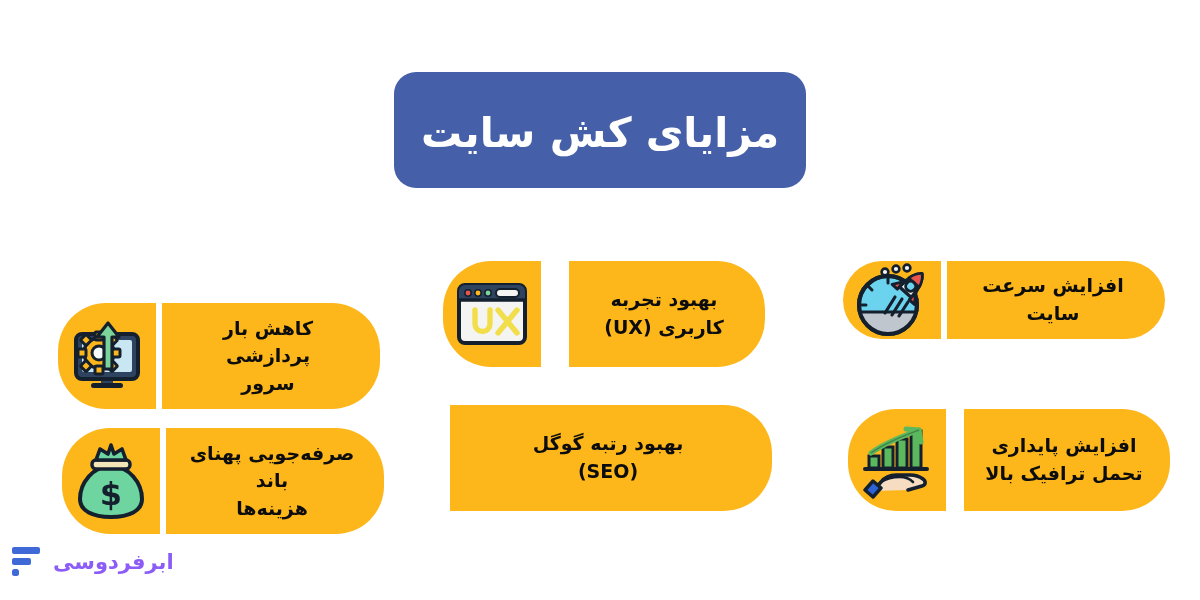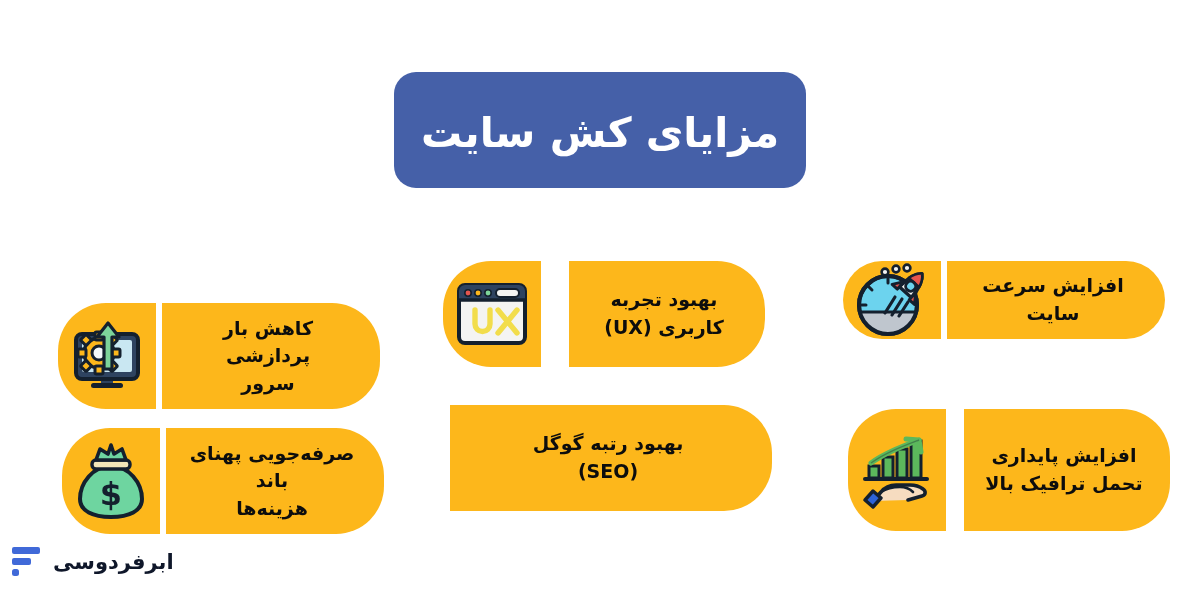--- a/index.html
+++ b/index.html
@@ -117,21 +117,21 @@
     align-items: center;
     gap: 9px;
     direction: rtl;
   }
   .logo-mark {
     width: 34px;
     height: 36px;
     position: relative;
   }
   .logo-text {
-    color: #0f172a;
+    color: #8b5cf6;
     font-size: 21px;
     font-weight: bold;
     direction: rtl;
     line-height: 1;
   }
 </style>
 </head>
 <body>
 
 <div class="canvas">
@@ -256,21 +256,21 @@
       </div>
     </div>
 
     <div class="card" style="left:450px; top:405px; width:322px; height:106px;">
       <div class="card-text">
         <span class="card-label">بهبود رتبه گوگل
 (SEO)</span>
       </div>
     </div>
 
-    <div class="card" style="left:848px; top:409px; width:322px; height:122px;gap:12px;">
+    <div class="card" style="left:848px; top:409px; width:322px; height:102px;gap:12px;">
       <div class="card-text">
         <span class="card-label">افزایش پایداری
 تحمل ترافیک بالا</span>
       </div>
       <div class="card-icon">
         <svg width="80" height="78" viewBox="0 0 80 78" aria-hidden="true">
 
           <g stroke="#14202E" stroke-width="3" fill="#5CB85C">
             <rect x="12" y="35" width="10" height="12"></rect>
             <rect x="26" y="26" width="10" height="21"></rect>

